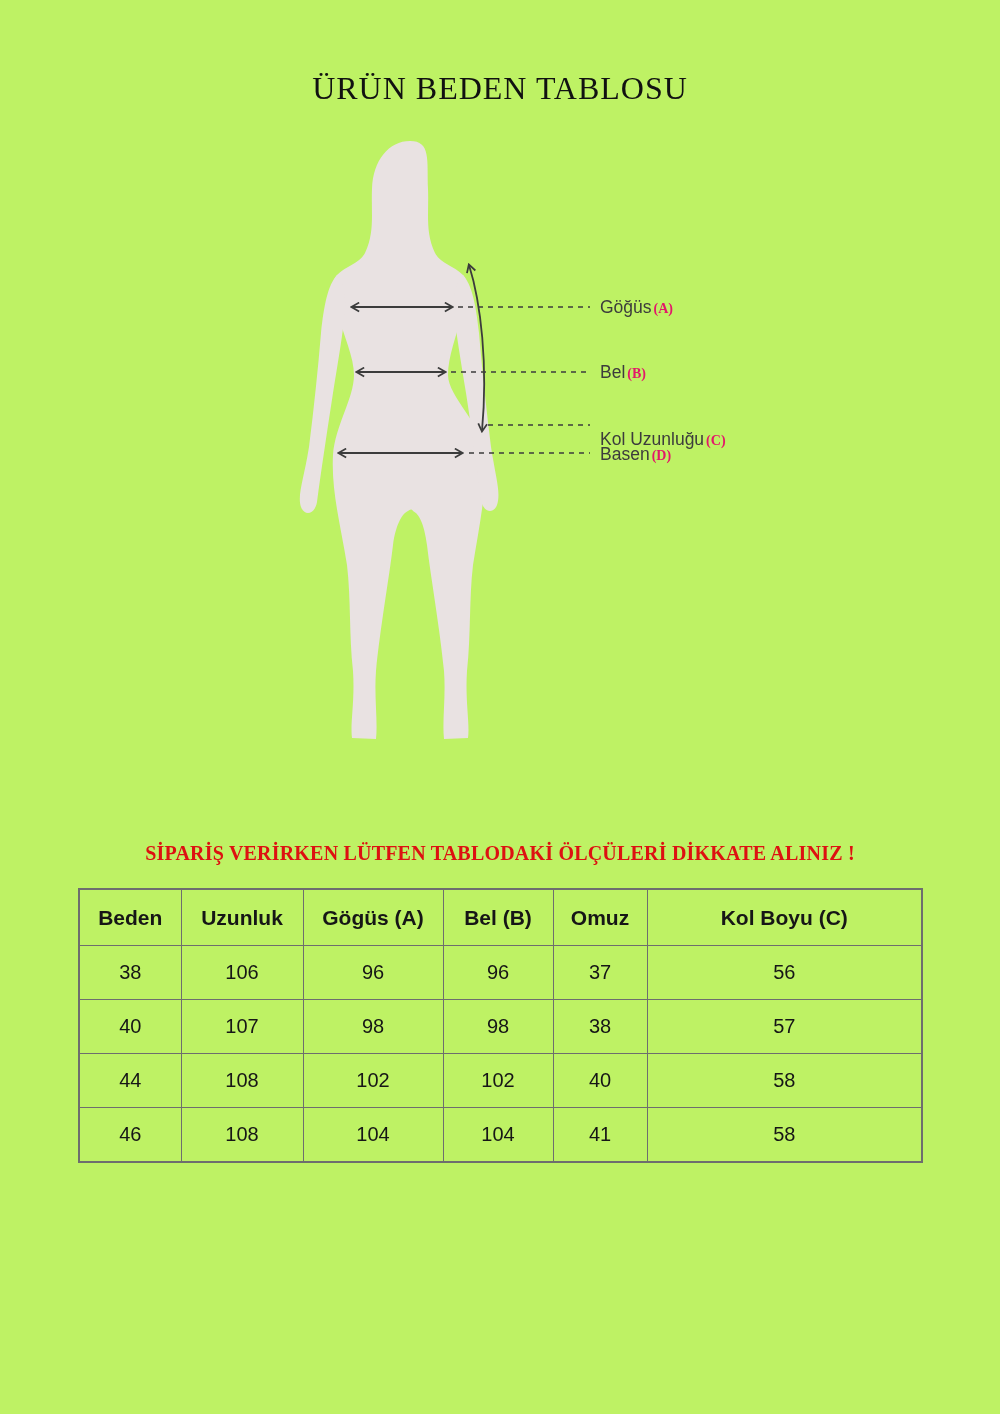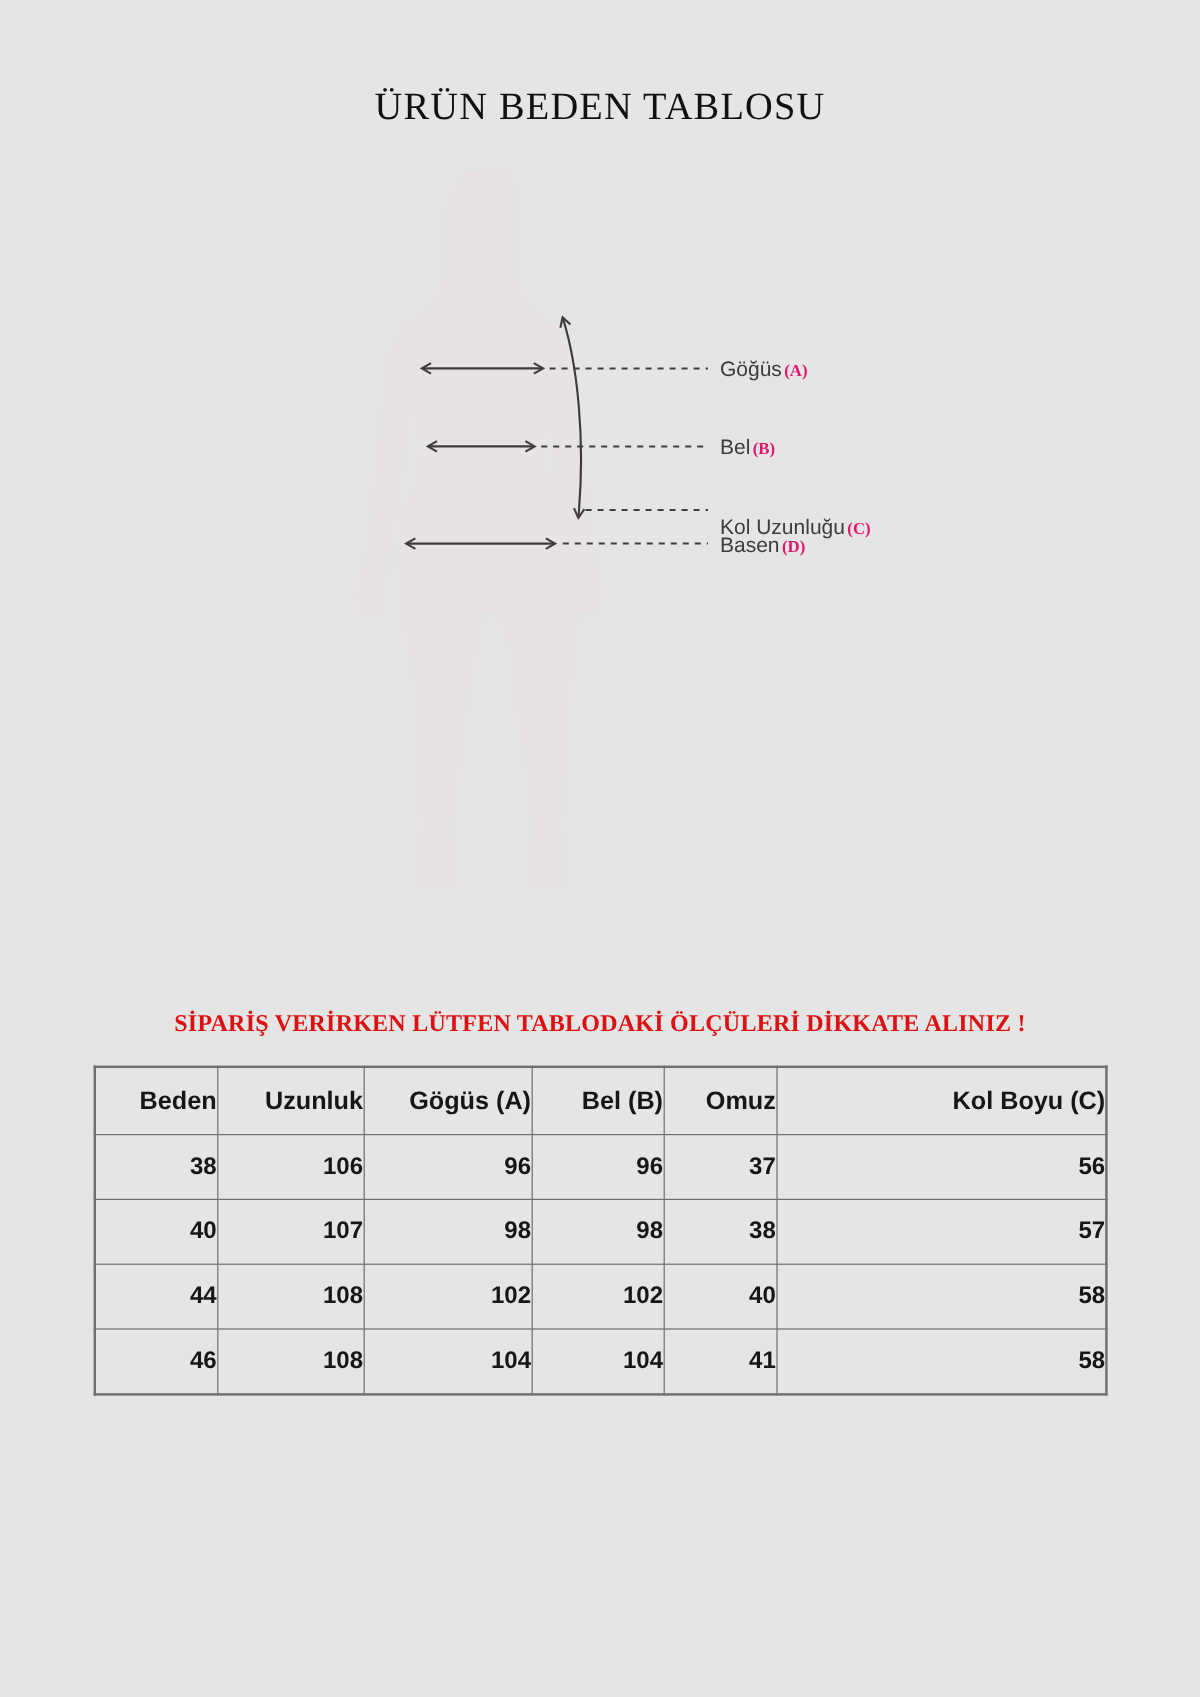--- a/index.html
+++ b/index.html
@@ -1,17 +1,17 @@
 <!DOCTYPE html>
 <html style="--silhouette: #e9e2e2; --line: #3c3c3c; --letter_pink: #e3176a; --warning_red: #dd1111; --table_border: #6e6e6e; --text: #161616;"><head>
 <meta charset="utf-8">
 <style>
   html,body{margin:0;padding:0;background:#ffffff;}
   .page{
-    position:relative;width:1000px;height:1414px;background:#e5e5e5;
+    position:relative;width:1000px;height:1414px;background:#bef264;
     margin:0 auto;overflow:hidden;
     font-family:"Liberation Sans", sans-serif;color:var(--text,#161616);
   }
   .title{
     position:absolute;top:70px;left:0;width:100%;text-align:center;
     font-family:"Liberation Serif", serif;font-size:32px;font-weight:400;
     letter-spacing:1px;color:#111;
   }
   .diagram-svg{position:absolute;left:290px;top:135px;}
   .measure-label{
@@ -32,24 +32,24 @@
     font-family:"Liberation Serif", serif;font-weight:bold;font-size:20px;
     color:var(--warning_red,#dd1111);letter-spacing:.2px;
   }
   table.size{
     position:absolute;left:78px;top:888px;width:843px;
     border-collapse:collapse;table-layout:fixed;
     border:2px solid var(--table_border,#6e6e6e);
   }
   table.size th, table.size td{
     border:1px solid var(--table_border,#6e6e6e);
-    text-align:right;vertical-align:middle;padding:0;color:var(--text,#161616);
+    text-align:center;vertical-align:middle;padding:0;color:var(--text,#161616);
   }
   table.size th{height:55px;font-size:21px;font-weight:bold;}
-  table.size td{height:53px;font-size:20px;font-weight:bold;}
+  table.size td{height:53px;font-size:20px;font-weight:normal;}
 </style>
 </head>
 <body>
 
 <div class="page">
 
   <div class="title">ÜRÜN BEDEN TABLOSU</div>
 
   <svg class="diagram-svg" width="310" height="628" viewBox="0 0 310 628">
     <defs>

